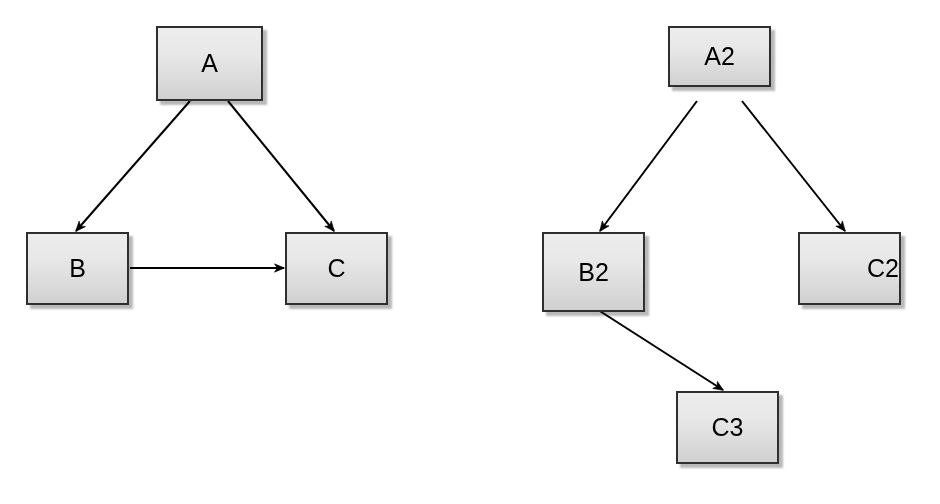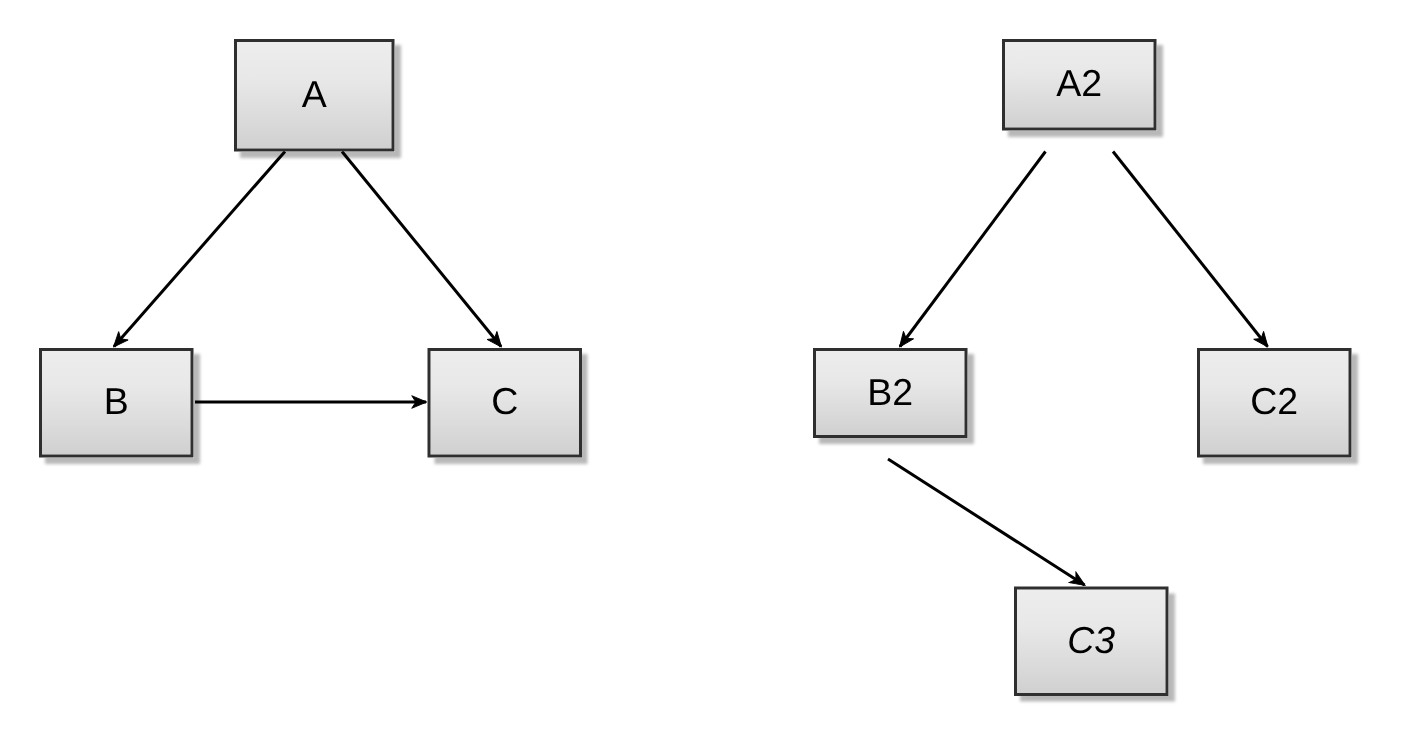--- a/index.html
+++ b/index.html
@@ -76,24 +76,24 @@
       </div>
       <div class="node" style="left: 26px; top: 232px; width: 103px; height: 73px;">
         <span class="node-label">B</span>
       </div>
       <div class="node" style="left: 285px; top: 232px; width: 103px; height: 73px;">
         <span class="node-label">C</span>
       </div>
       <div class="node" style="left: 668px; top: 26px; width: 103px; height: 61px;">
         <span class="node-label">A2</span>
       </div>
-      <div class="node" style="left: 542px; top: 232px; width: 103px; height: 60px;">
+      <div class="node" style="left: 542px; top: 232px; width: 103px; height: 80px;">
         <span class="node-label">B2</span>
       </div>
-      <div class="node" style="left: 798px; top: 232px; width: 103px; height: 73px;">
+      <div class="node" style="left: 798px; top: 232px; width: 103px; height: 73px; justify-content: flex-end;">
         <span class="node-label">C2</span>
       </div>
-      <div class="node" style="left: 676px; top: 391px; width: 103px; height: 73px; font-style: italic;">
+      <div class="node" style="left: 676px; top: 391px; width: 103px; height: 73px;">
         <span class="node-label">C3</span>
       </div>
     </div>
 
 </div>
 
 </body></html>

